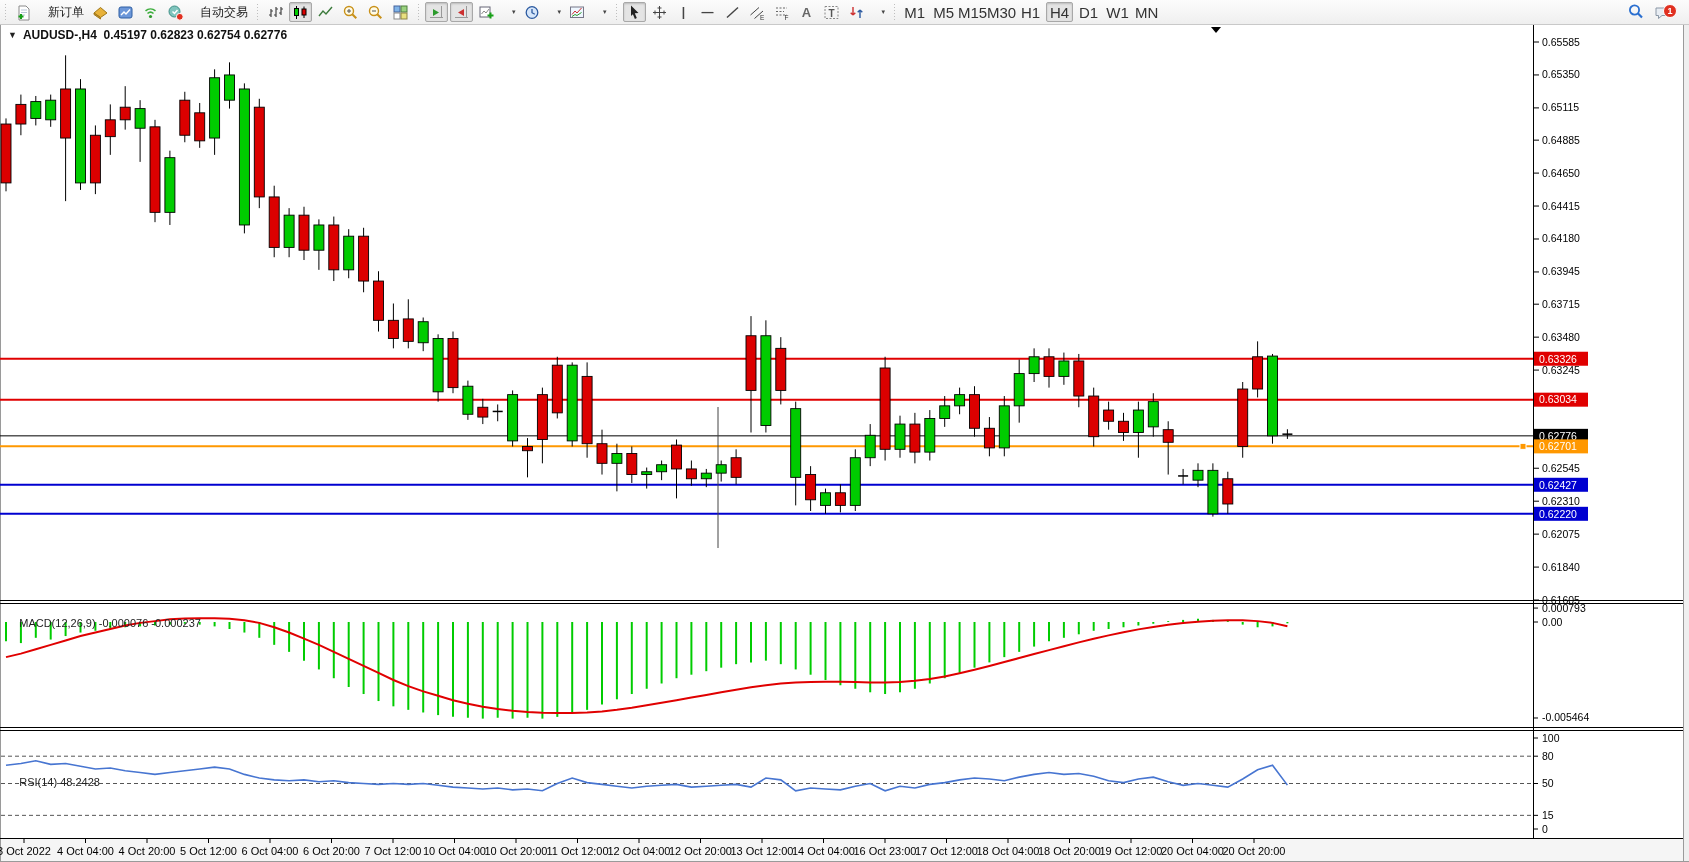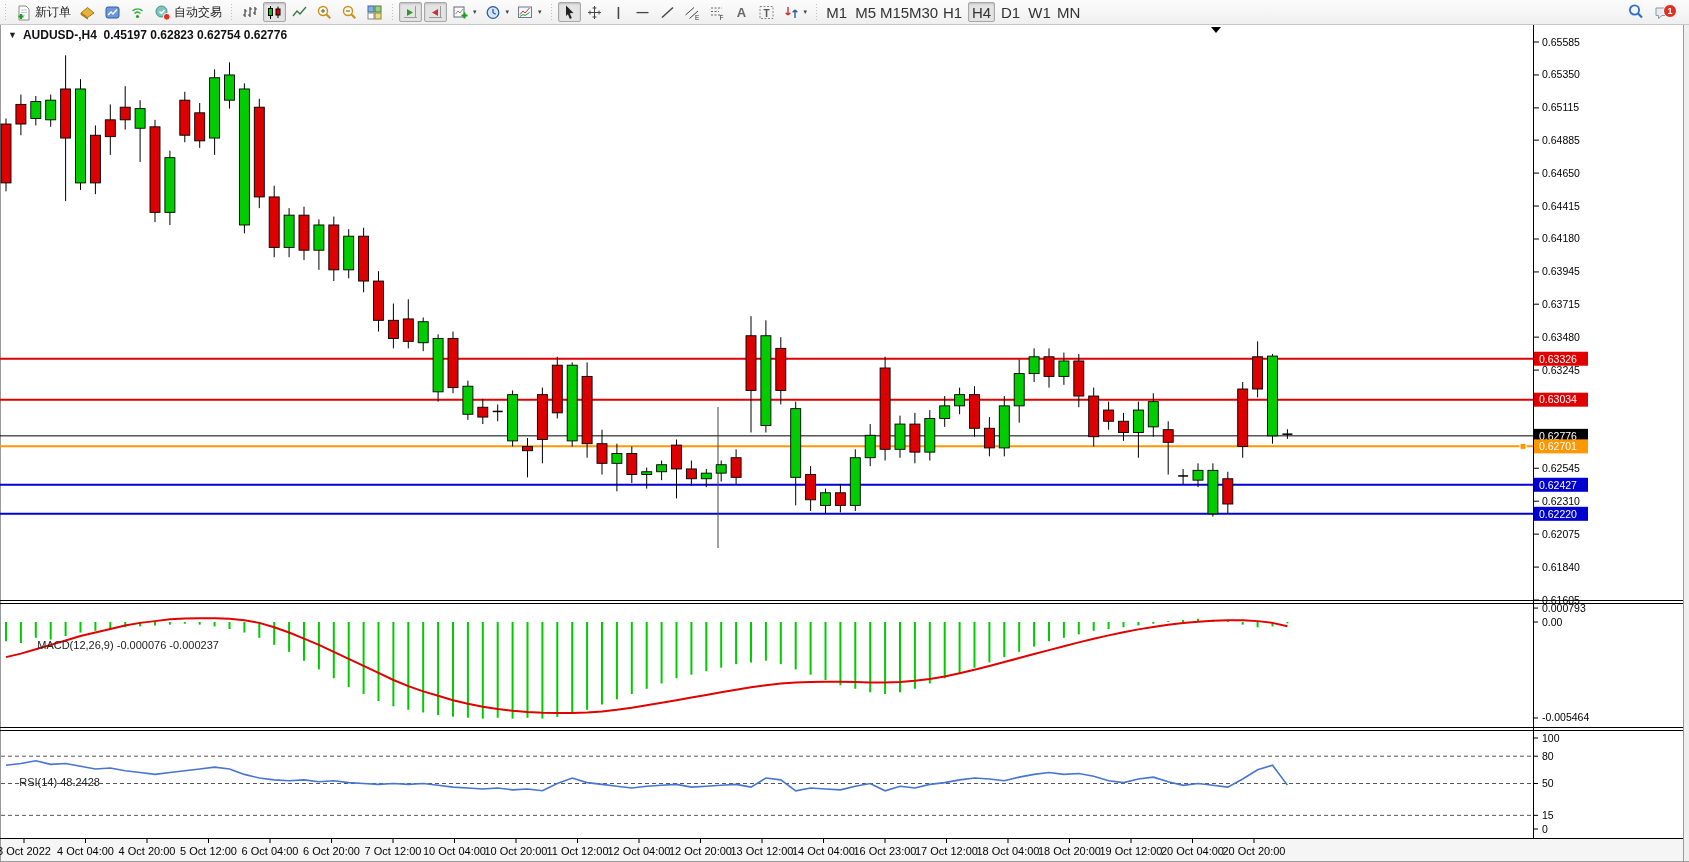--- a/index.html
+++ b/index.html
@@ -1,37 +1,37 @@
 <!DOCTYPE html>
 <html><head>
 <meta charset="utf-8">
 <style>
   html,body{margin:0;padding:0;background:#e9e9e9;font-family:"Liberation Sans","DejaVu Sans",sans-serif;}
   #app{position:relative;width:1689px;height:862px;background:#fff;overflow:hidden;}
   
   #toolbar{position:absolute;left:0;top:0;width:1689px;height:24px;background:linear-gradient(#fcfcfc,#efefef);
     border-bottom:1px solid #c9c9c9;display:flex;align-items:center;z-index:20;}
   .grip{width:5px;height:16px;margin:0 3px;background-image:repeating-linear-gradient(#bfbfbf 0 1px,transparent 1px 3px);background-size:1px 100%;background-repeat:no-repeat;background-position:center;}
-  .tbtn{height:20px;min-width:22px;display:flex;align-items:center;justify-content:center;gap:3px;
+  .tbtn{height:20px;min-width:22px;display:flex;align-items:center;justify-content:center;gap:16px;
     border:1px solid transparent;border-radius:2px;background:transparent;padding:0 2px;margin:0 1px;cursor:default;font-family:inherit;}
   .tbtn.on{background:#e4e4e4;border-color:#a8a8a8;box-shadow:inset 0 1px 2px rgba(0,0,0,.18);}
   .tbtn svg{display:block;}
   .tlabel{font-size:12px;color:#222;white-space:nowrap;}
   .dd{font-size:7px;color:#444;margin-left:1px;}
   .tf{font-size:15px;color:#333;width:27px;}
   .glyph{font-size:12px;color:#444;font-weight:bold;}
   #tb-right{margin-left:auto;display:flex;align-items:center;margin-right:14px;}
   .badge{position:absolute;top:1px;right:-4px;background:#e03020;color:#fff;border-radius:7px;min-width:12px;height:12px;
     font-size:9px;line-height:12px;text-align:center;border:1px solid #fff;font-weight:bold;}
   
   .ovl{position:absolute;z-index:10;white-space:pre;}
   #chart-title{left:8px;top:28px;font-size:12px;font-weight:600;color:#111;display:flex;align-items:center;gap:6px;}
   #chart-title .caret{font-size:9px;color:#222;}
   .indlabel{font-size:11px;color:#222;}
-  #macd-label{left:25px;top:605px;margin-top:22px;}
+  #macd-label{left:7px;top:605px;}
   #rsi-label{left:7px;top:732px;margin-top:32px;}
   #plot{position:absolute;left:0;top:0;z-index:1;}
 </style>
 </head>
 <body>
 
 <div id="app">
 
   <div id="toolbar">
     <span class="grip"></span>

